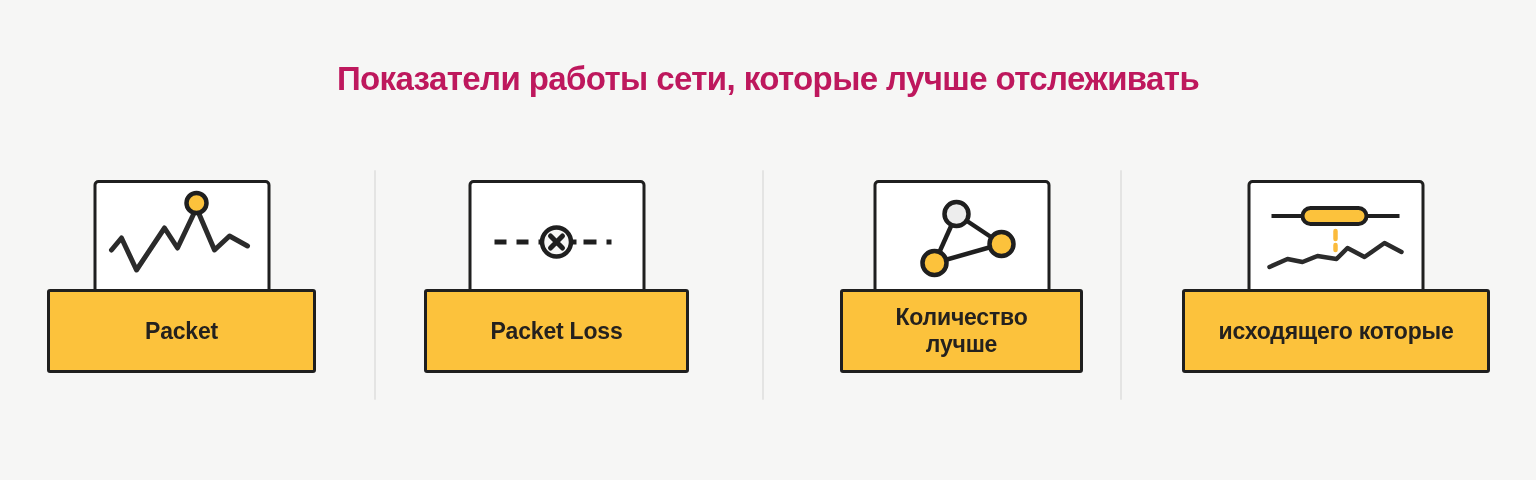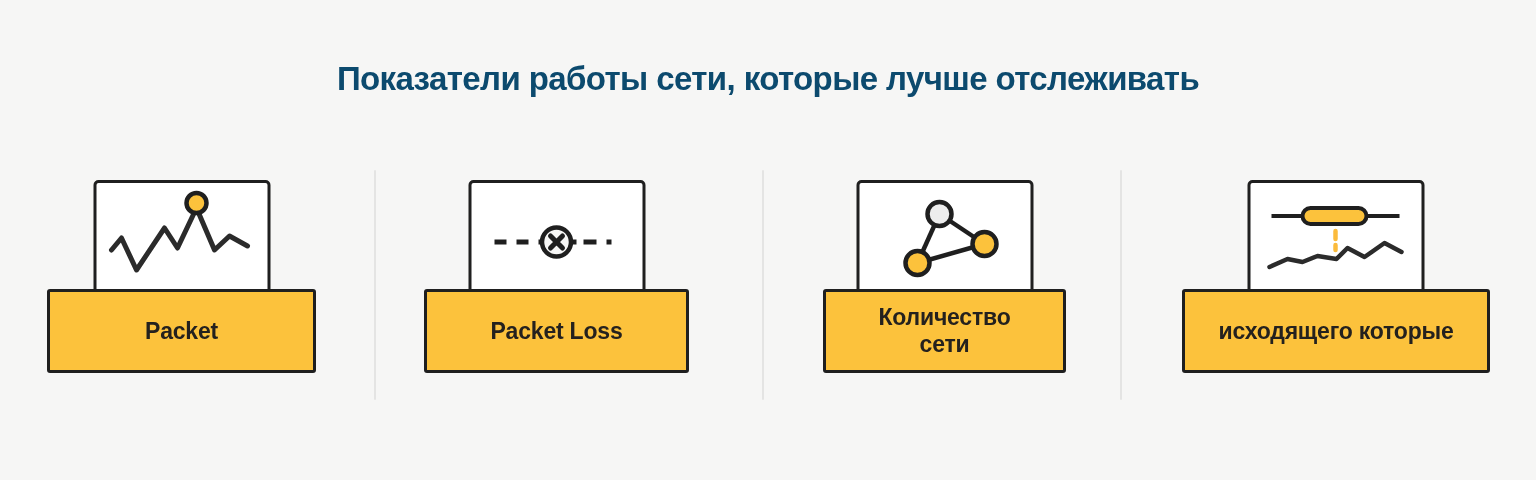--- a/index.html
+++ b/index.html
@@ -17,21 +17,21 @@
   }
   .title {
     position: absolute;
     top: 60px;
     left: 0;
     width: 100%;
     text-align: center;
     font-size: 33px;
     font-weight: 700;
     letter-spacing: -0.6px;
-    color: #0c4a6e;
+    color: #be185d;
   }
   .vdivider {
     position: absolute;
     top: 170px;
     width: 2px;
     height: 230px;
     background: #E4E4E3;
     border-radius: 1px;
   }
   .card {
@@ -75,21 +75,21 @@
     text-align: center;
     font-size: 23px;
     font-weight: 700;
     line-height: 27px;
     color: #24211E;
     letter-spacing: -0.2px;
   }
   
   .card-1 { left: 47px;   width: 269px; }
   .card-2 { left: 424px;  width: 265px; }
-  .card-3 { left: 823px;  width: 243px; text-decoration: underline; }
+  .card-3 { left: 840px;  width: 243px; text-decoration: underline; }
   .card-4 { left: 1182px; width: 308px; }
   .div-1 { left: 374px; }
   .div-2 { left: 762px; }
   .div-3 { left: 1120px; }
 </style>
 </head>
 <body>
 
 <div class="canvas">
 
@@ -133,21 +133,21 @@
           <line x1="128" y1="64" x2="61" y2="83"></line>
           <line x1="61" y1="83" x2="83" y2="34"></line>
         </g>
         <circle cx="83" cy="34" r="12" fill="#EDEDED" stroke="#1F1F1F" stroke-width="4.5"></circle>
         <circle cx="128" cy="64" r="12" fill="#FCC23C" stroke="#1F1F1F" stroke-width="4.5"></circle>
         <circle cx="61" cy="83" r="12" fill="#FCC23C" stroke="#1F1F1F" stroke-width="4.5"></circle>
       </svg>
     </div>
     <div class="card-label">
       <span>Количество</span>
-      <span>сети</span>
+      <span>лучше</span>
     </div>
   </div>
 
   <div class="card card-4">
     <div class="icon-box">
       <svg width="177" height="112" viewBox="0 0 177 112">
         <line x1="24" y1="36" x2="152" y2="36" stroke="#1F1F1F" stroke-width="4"></line>
         <rect x="55" y="28" width="64" height="16" rx="8" fill="#FCC23C" stroke="#1F1F1F" stroke-width="4"></rect>
         <line x1="88" y1="51" x2="88" y2="70" stroke="#FBBB3C" stroke-width="4.5" stroke-dasharray="8 6" stroke-linecap="round"></line>
         <polyline points="22,87 40,79 55,82 70,76 89,79 100,68 117,77 137,63 154,72" fill="none" stroke="#2B2B2B" stroke-width="4.5" stroke-linejoin="round" stroke-linecap="round"></polyline>

